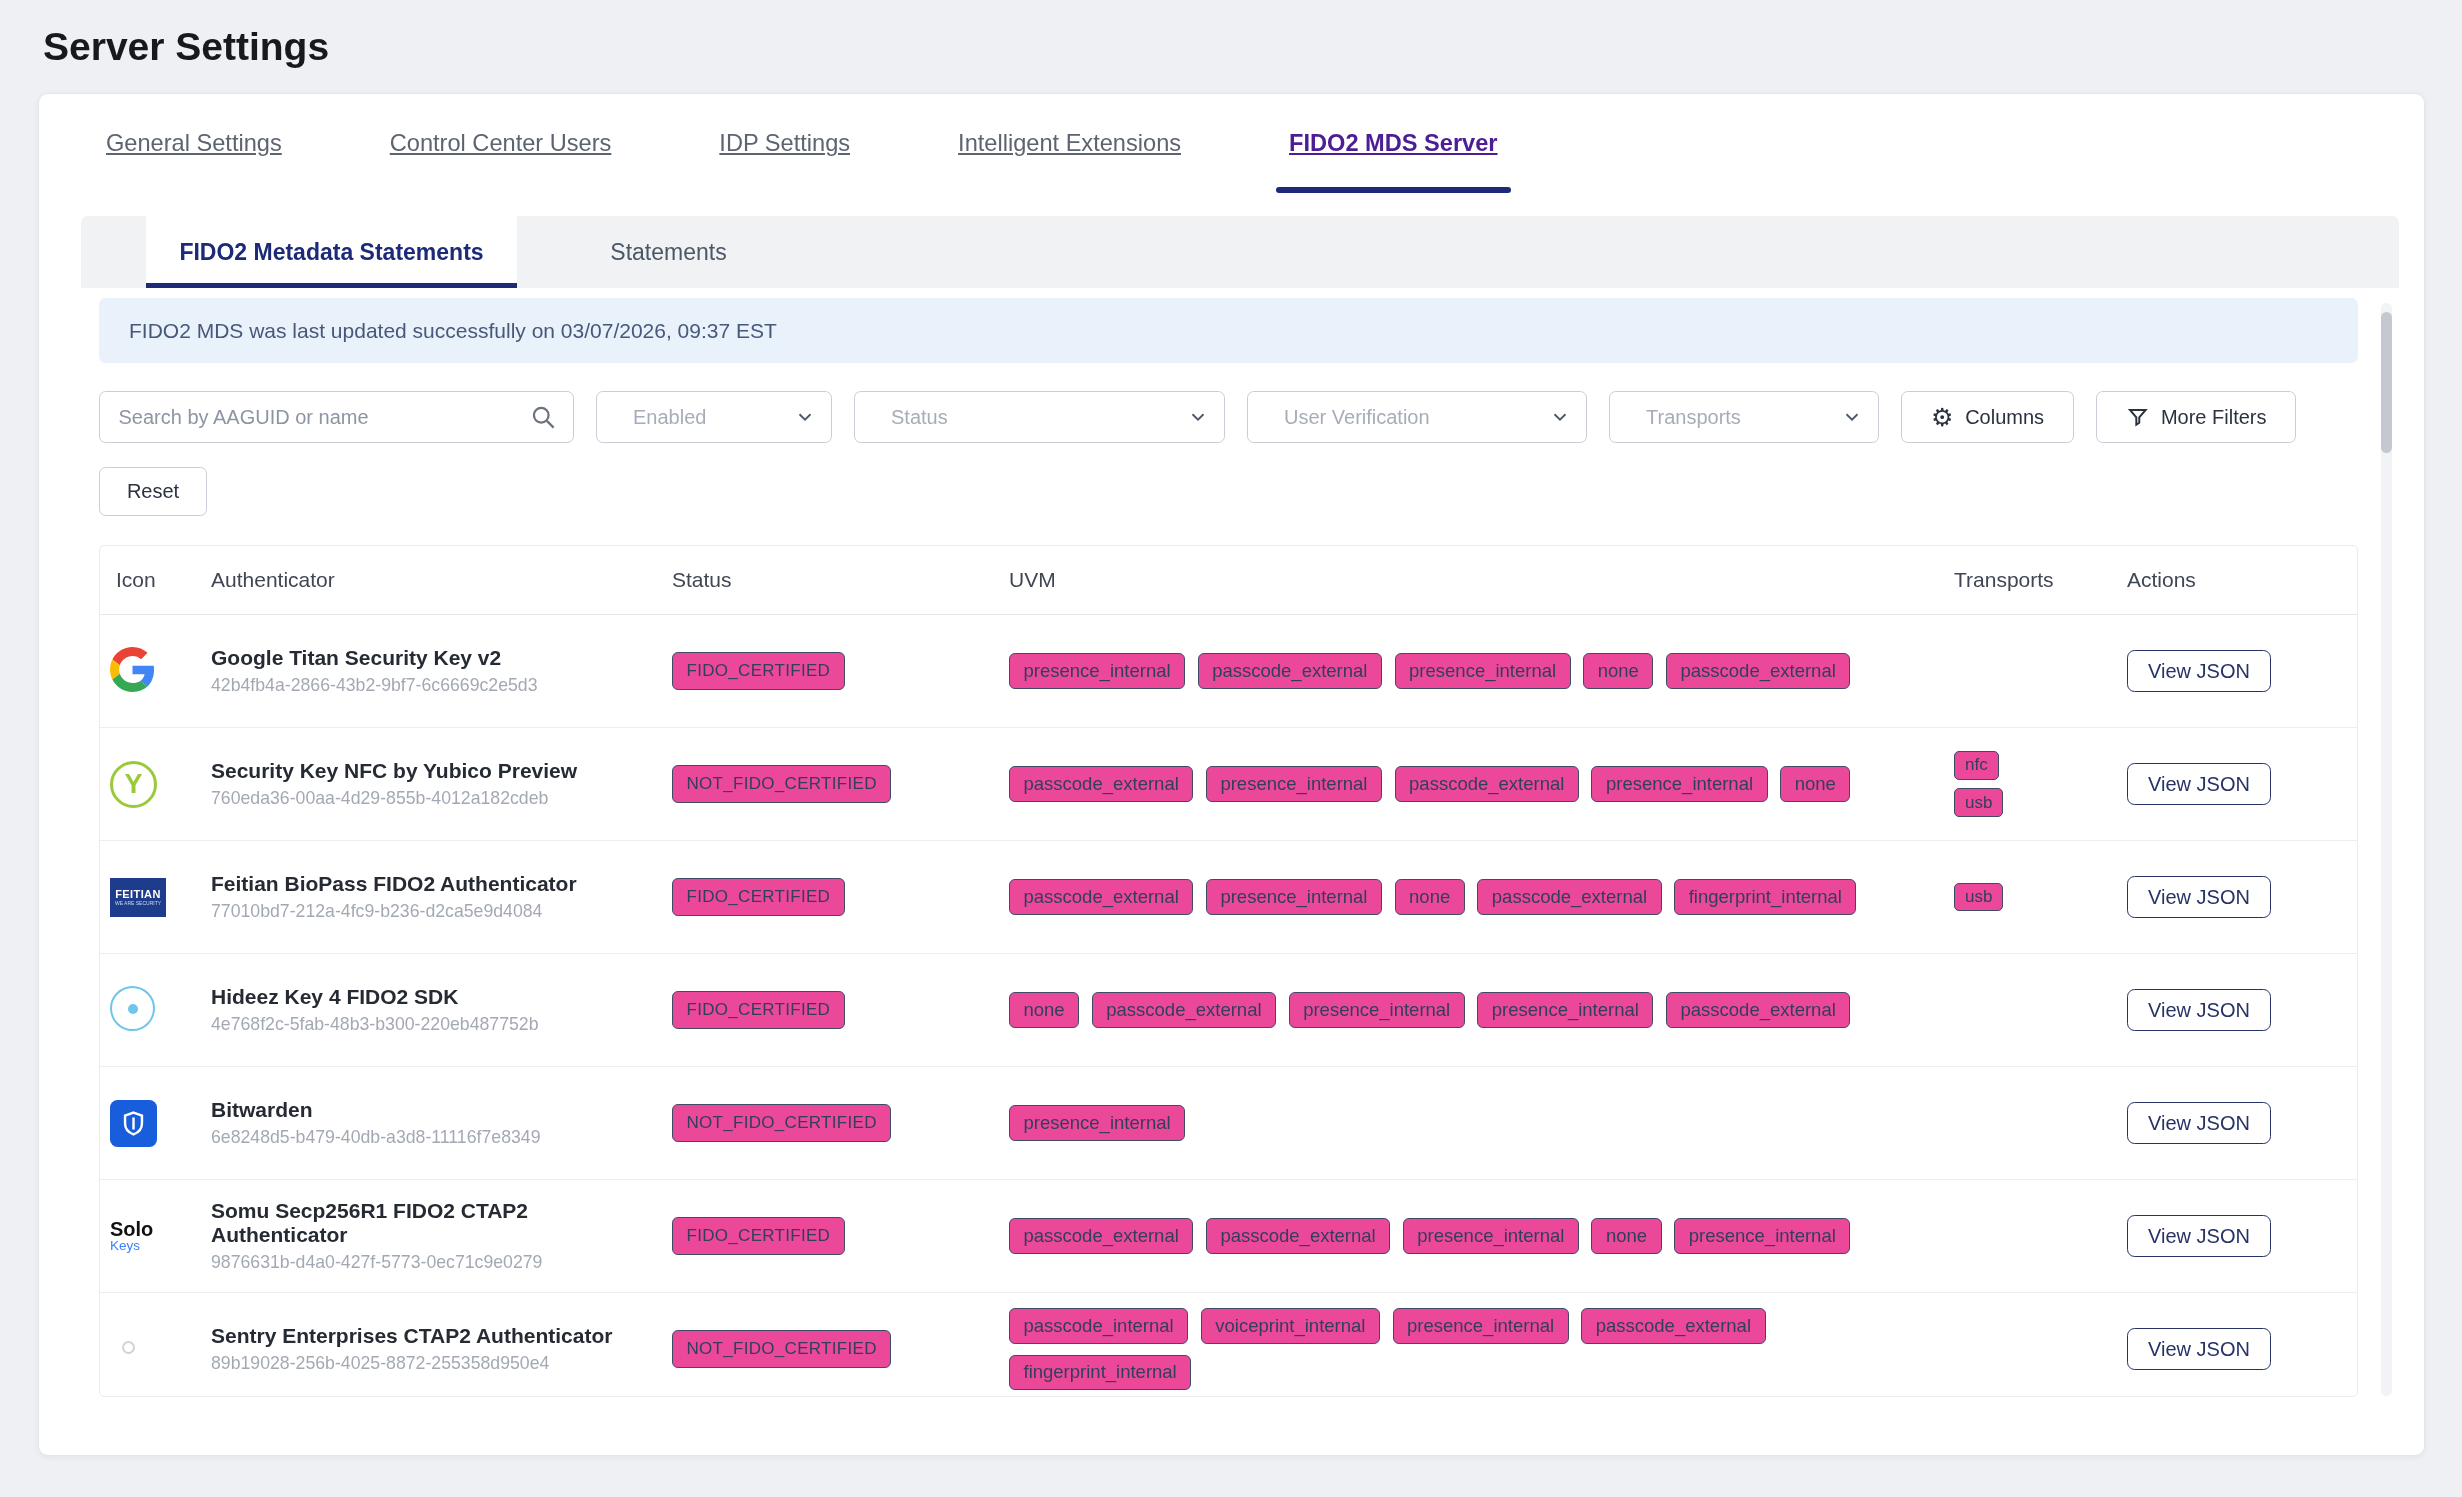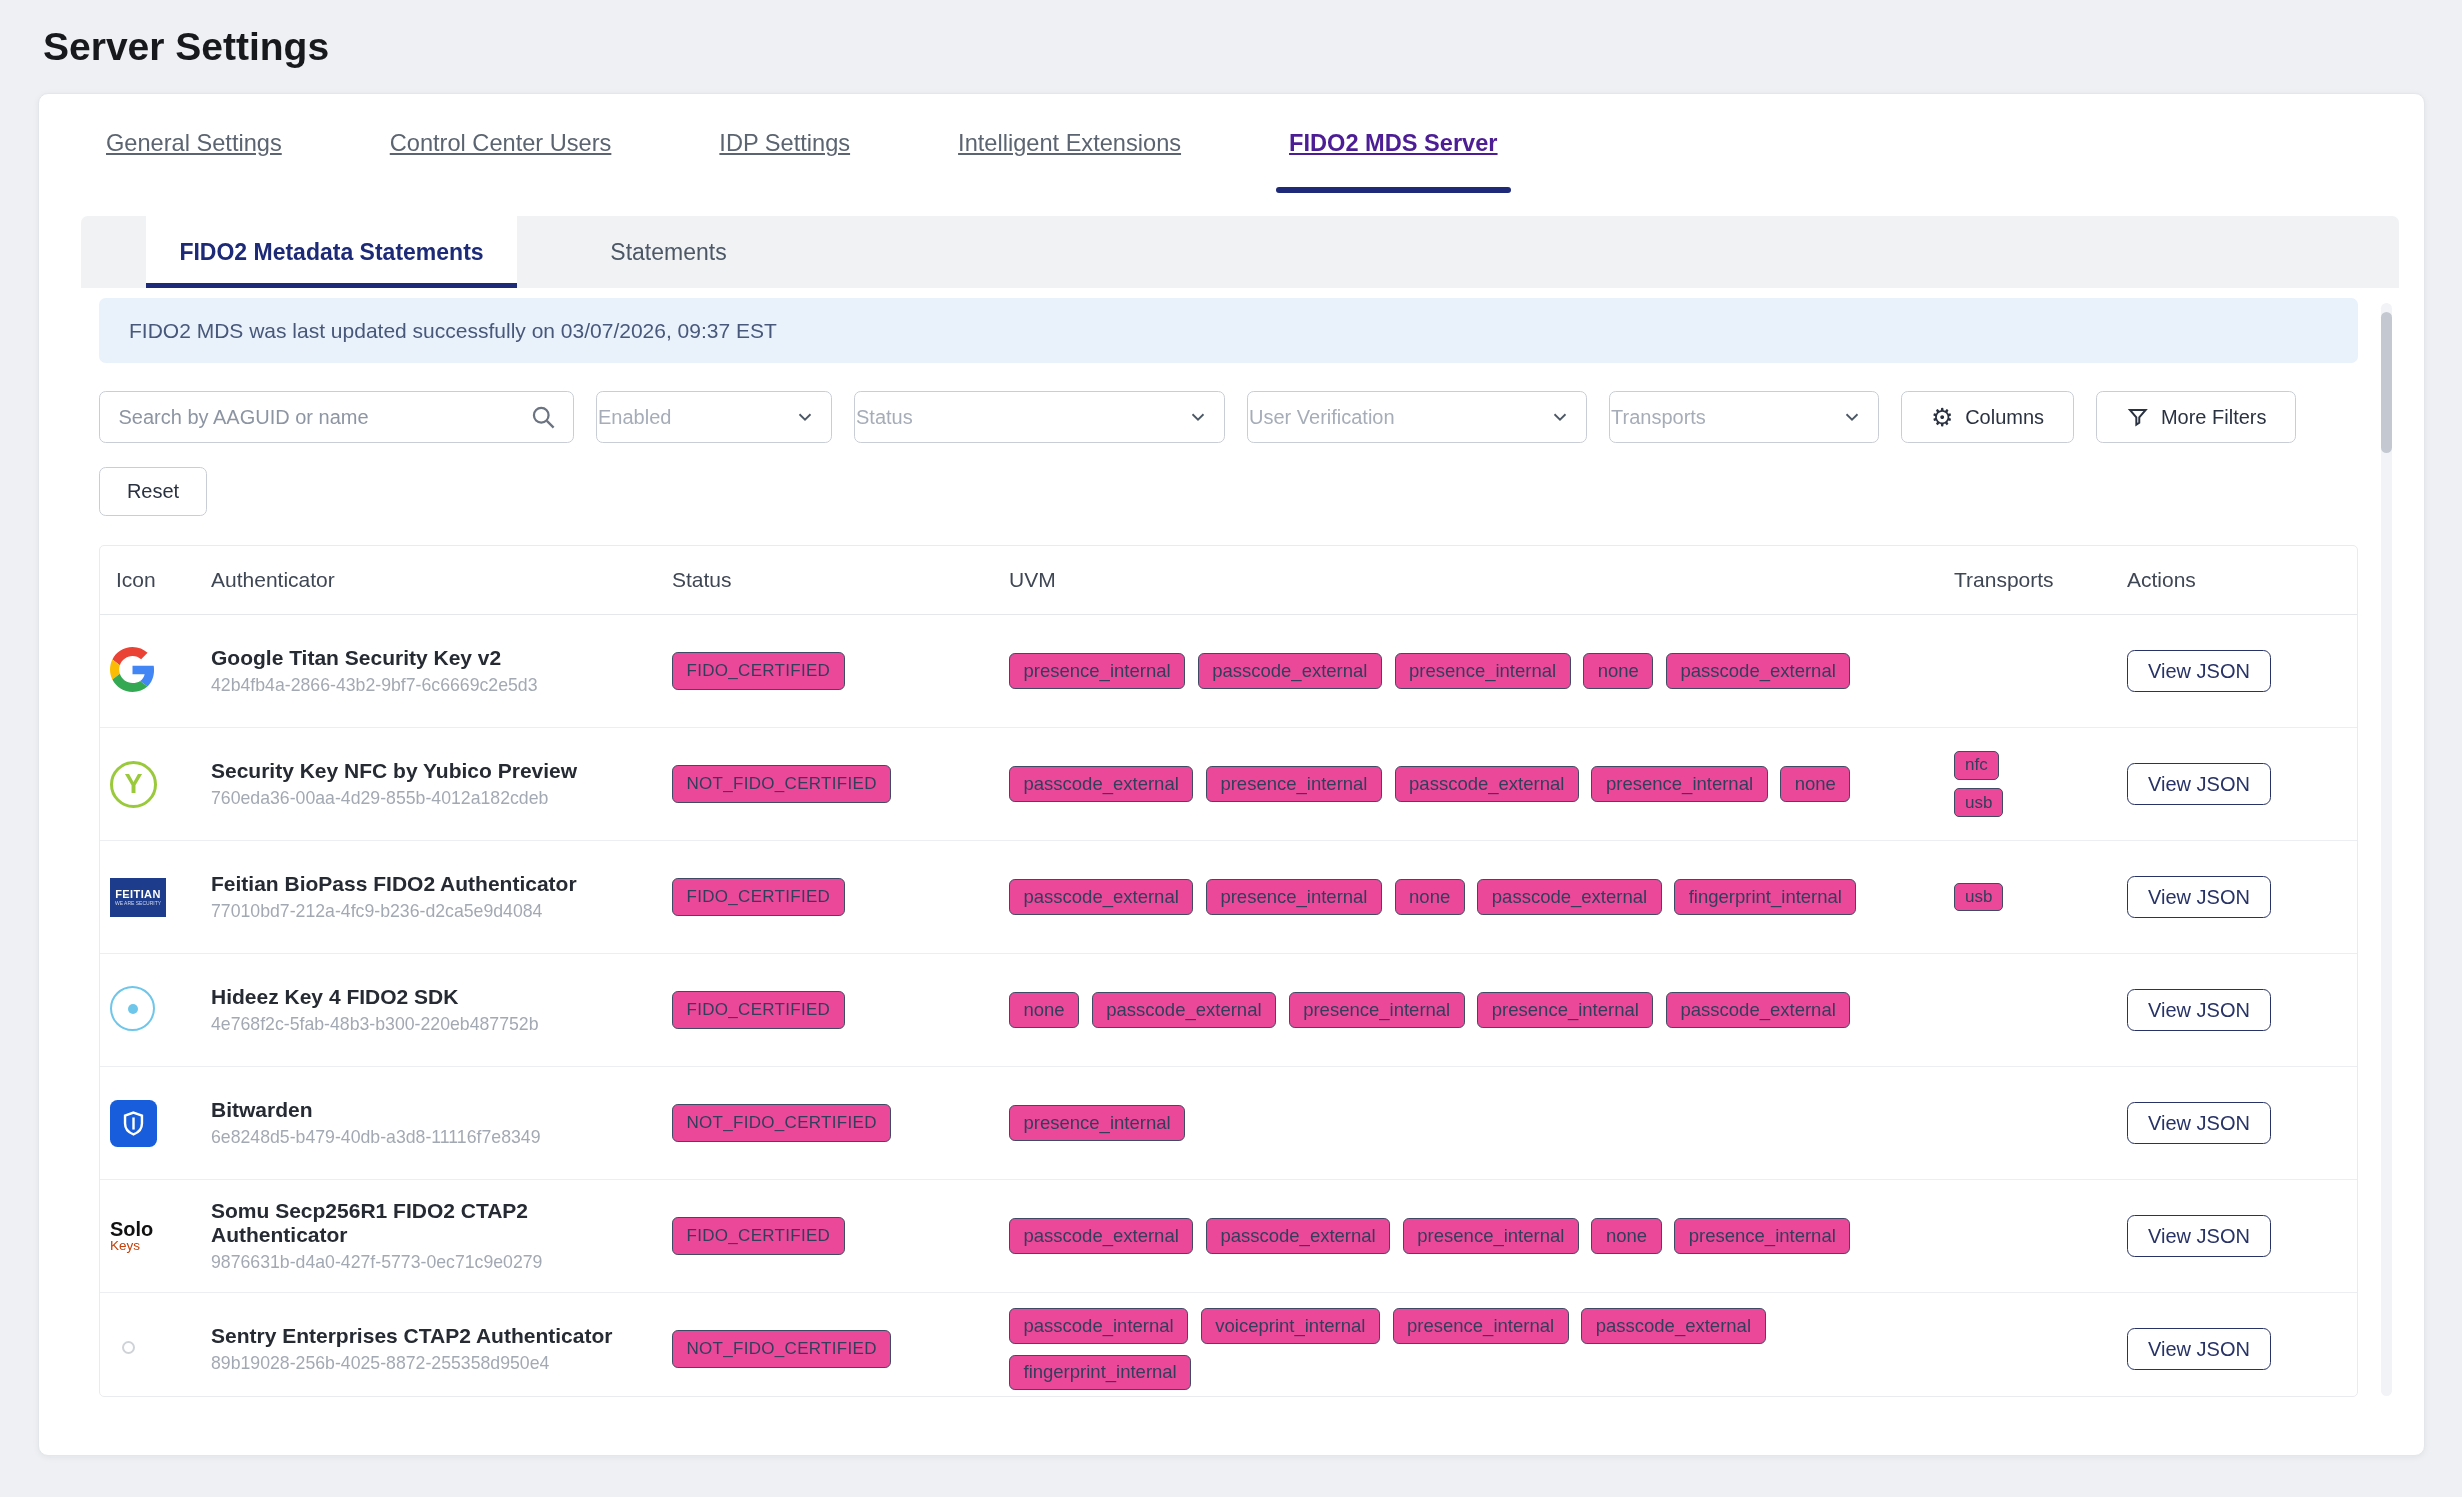--- a/index.html
+++ b/index.html
@@ -34,21 +34,21 @@
 
   
   .filters { position:absolute; left:60px; top:297px; width:2259px; height:52px; display:flex; gap:22px; }
   .search { position:relative; width:475px; height:52px; }
   .search input { width:100%; height:100%; border:1.7px solid #c9ced6; border-radius:6.7px; padding:0 59px 0 18.5px;
                   font-size:20px; font-family:inherit; color:#2a3140; outline:none; background:#fff; }
   .search input::placeholder { color:#8d95a3; }
   .search .mag { position:absolute; right:17px; top:12.6px; }
 
   .select { height:52px; border:1.7px solid #c9ced6; border-radius:6.7px; background:#fff; display:flex;
-            align-items:center; justify-content:space-between; padding:0 15px 0 1px; cursor:pointer; }
+            align-items:center; justify-content:space-between; padding:0 15px 0 36px; cursor:pointer; }
   .select .ph { font-size:20px; color:#a6adb8; }
   .s-enabled { width:236px; } .s-status { width:371px; } .s-uv { width:340px; } .s-transports { width:270px; }
 
   .btn { height:52px; border:1.7px solid #c9ced6; border-radius:6.7px; background:#fff; display:flex;
          align-items:center; justify-content:center; gap:11.8px; font-size:20px; color:#2a3140;
          font-family:inherit; cursor:pointer; }
   .b-columns { width:173px; } .b-more { width:200px; }
   .gear { font-size:25px; line-height:1; color:#2a3140; }
   .reset { position:absolute; left:60px; top:373px; width:108px; height:49px; }
 
@@ -81,21 +81,21 @@
                 align-items:center; justify-content:center; }
   .ic-feitian b { font-size:11px; letter-spacing:0.4px; font-style:normal; }
   .ic-feitian i { font-size:5px; font-style:normal; color:#cfd8f0; }
   .ic-hideez { width:45px; height:45px; border:2.5px solid #6ec6ea; border-radius:50%; position:relative; }
   .ic-hideez::after { content:""; position:absolute; left:50%; top:50%; width:10px; height:10px;
                       margin:-5px 0 0 -5px; background:#6ec6ea; border-radius:50%; }
   .ic-bitwarden { width:47px; height:47px; background:#175ddc; border-radius:7.6px; display:flex;
                   align-items:center; justify-content:center; }
   .ic-solokeys { display:flex; flex-direction:column; line-height:1; color:#111; }
   .ic-solokeys b { font-size:20px; font-weight:800; }
-  .ic-solokeys i { font-size:13.5px; font-style:normal; color:#c2410c; }
+  .ic-solokeys i { font-size:13.5px; font-style:normal; color:#3b82f6; }
   .ic-sentry { width:13.5px; height:13.5px; border:2.5px solid #cfd3d8; border-radius:50%; margin-left:11.8px; }
 
   
   .panel-scroll { position:absolute; left:2342px; top:209px; width:11px; height:1093px; background:#f2f3f6; border-radius:5.9px; }
   .panel-scroll .thumb { position:absolute; left:0; top:9.3px; width:11px; height:141px; background:#c4c9d1; border-radius:5.9px; }
 </style>
 </head>
 <body>
 
 <h1 class="page-title">Server Settings</h1>

